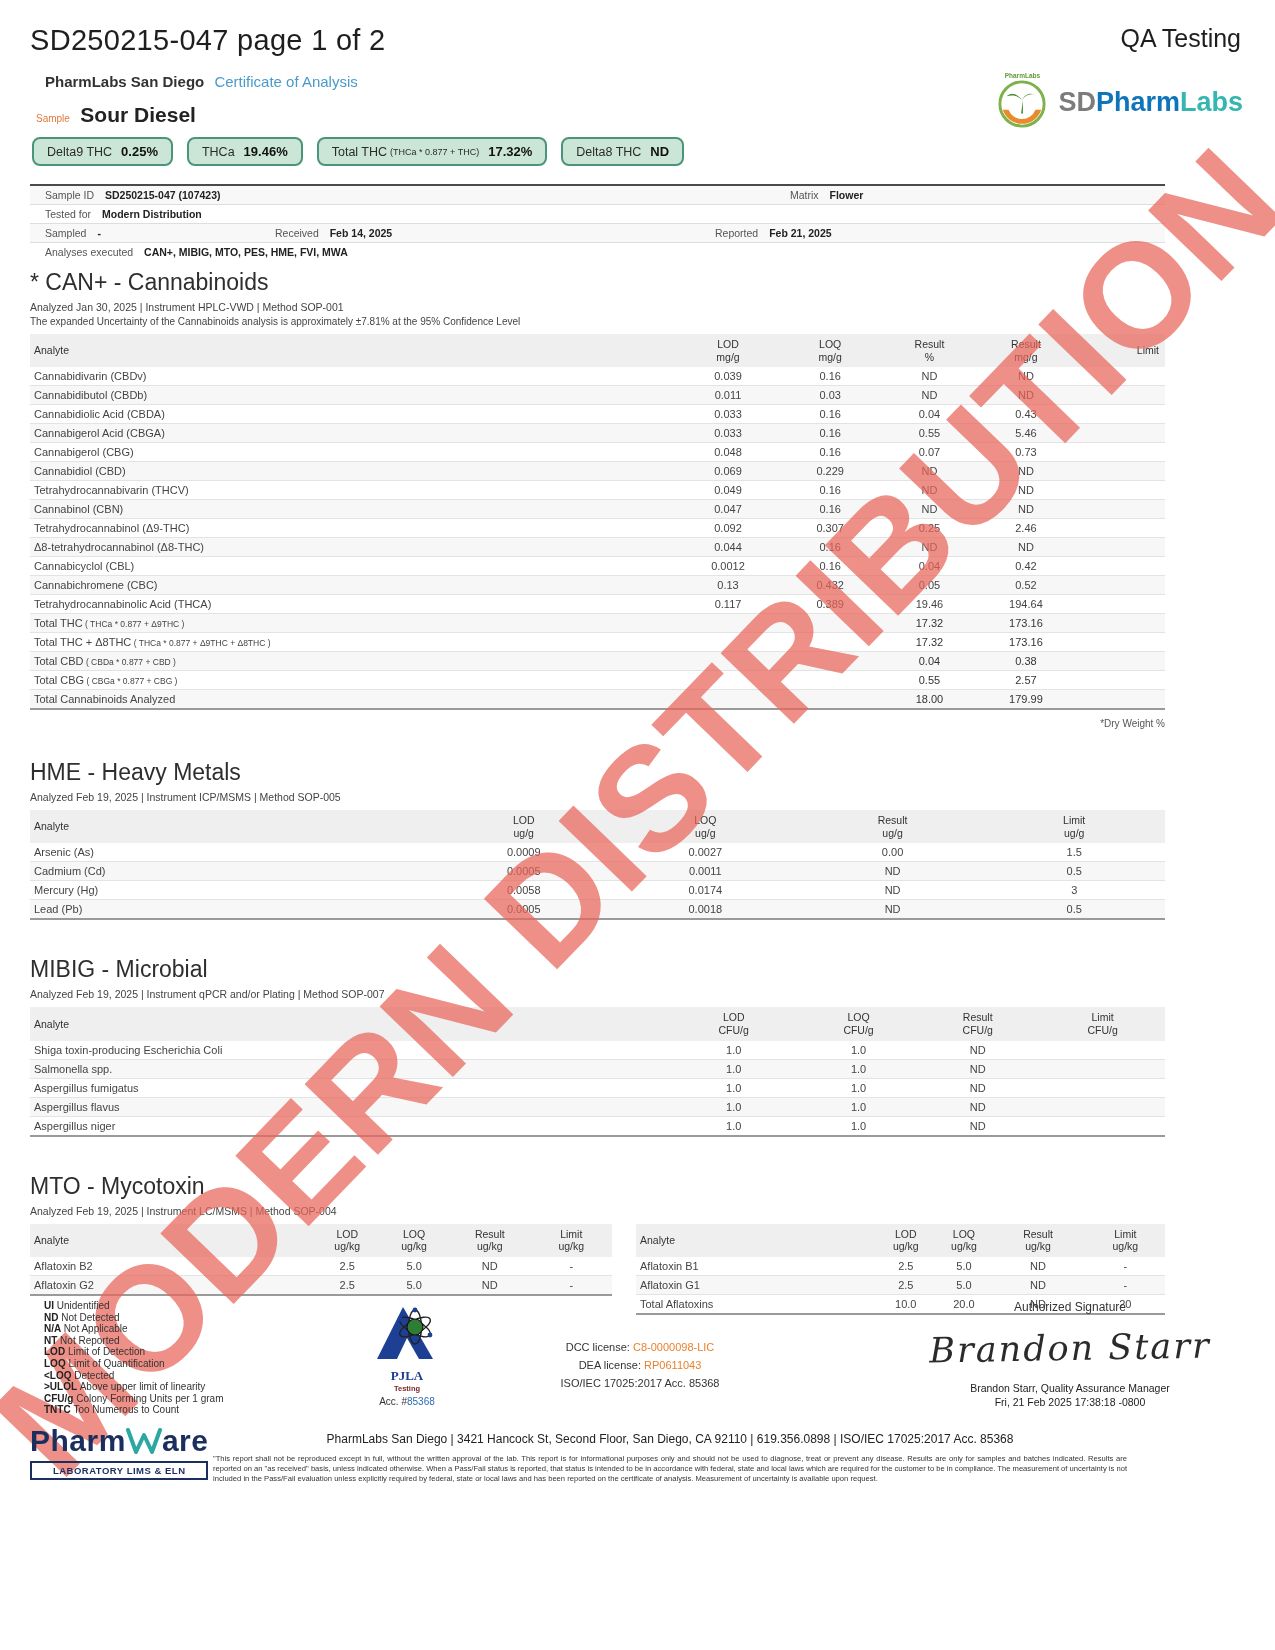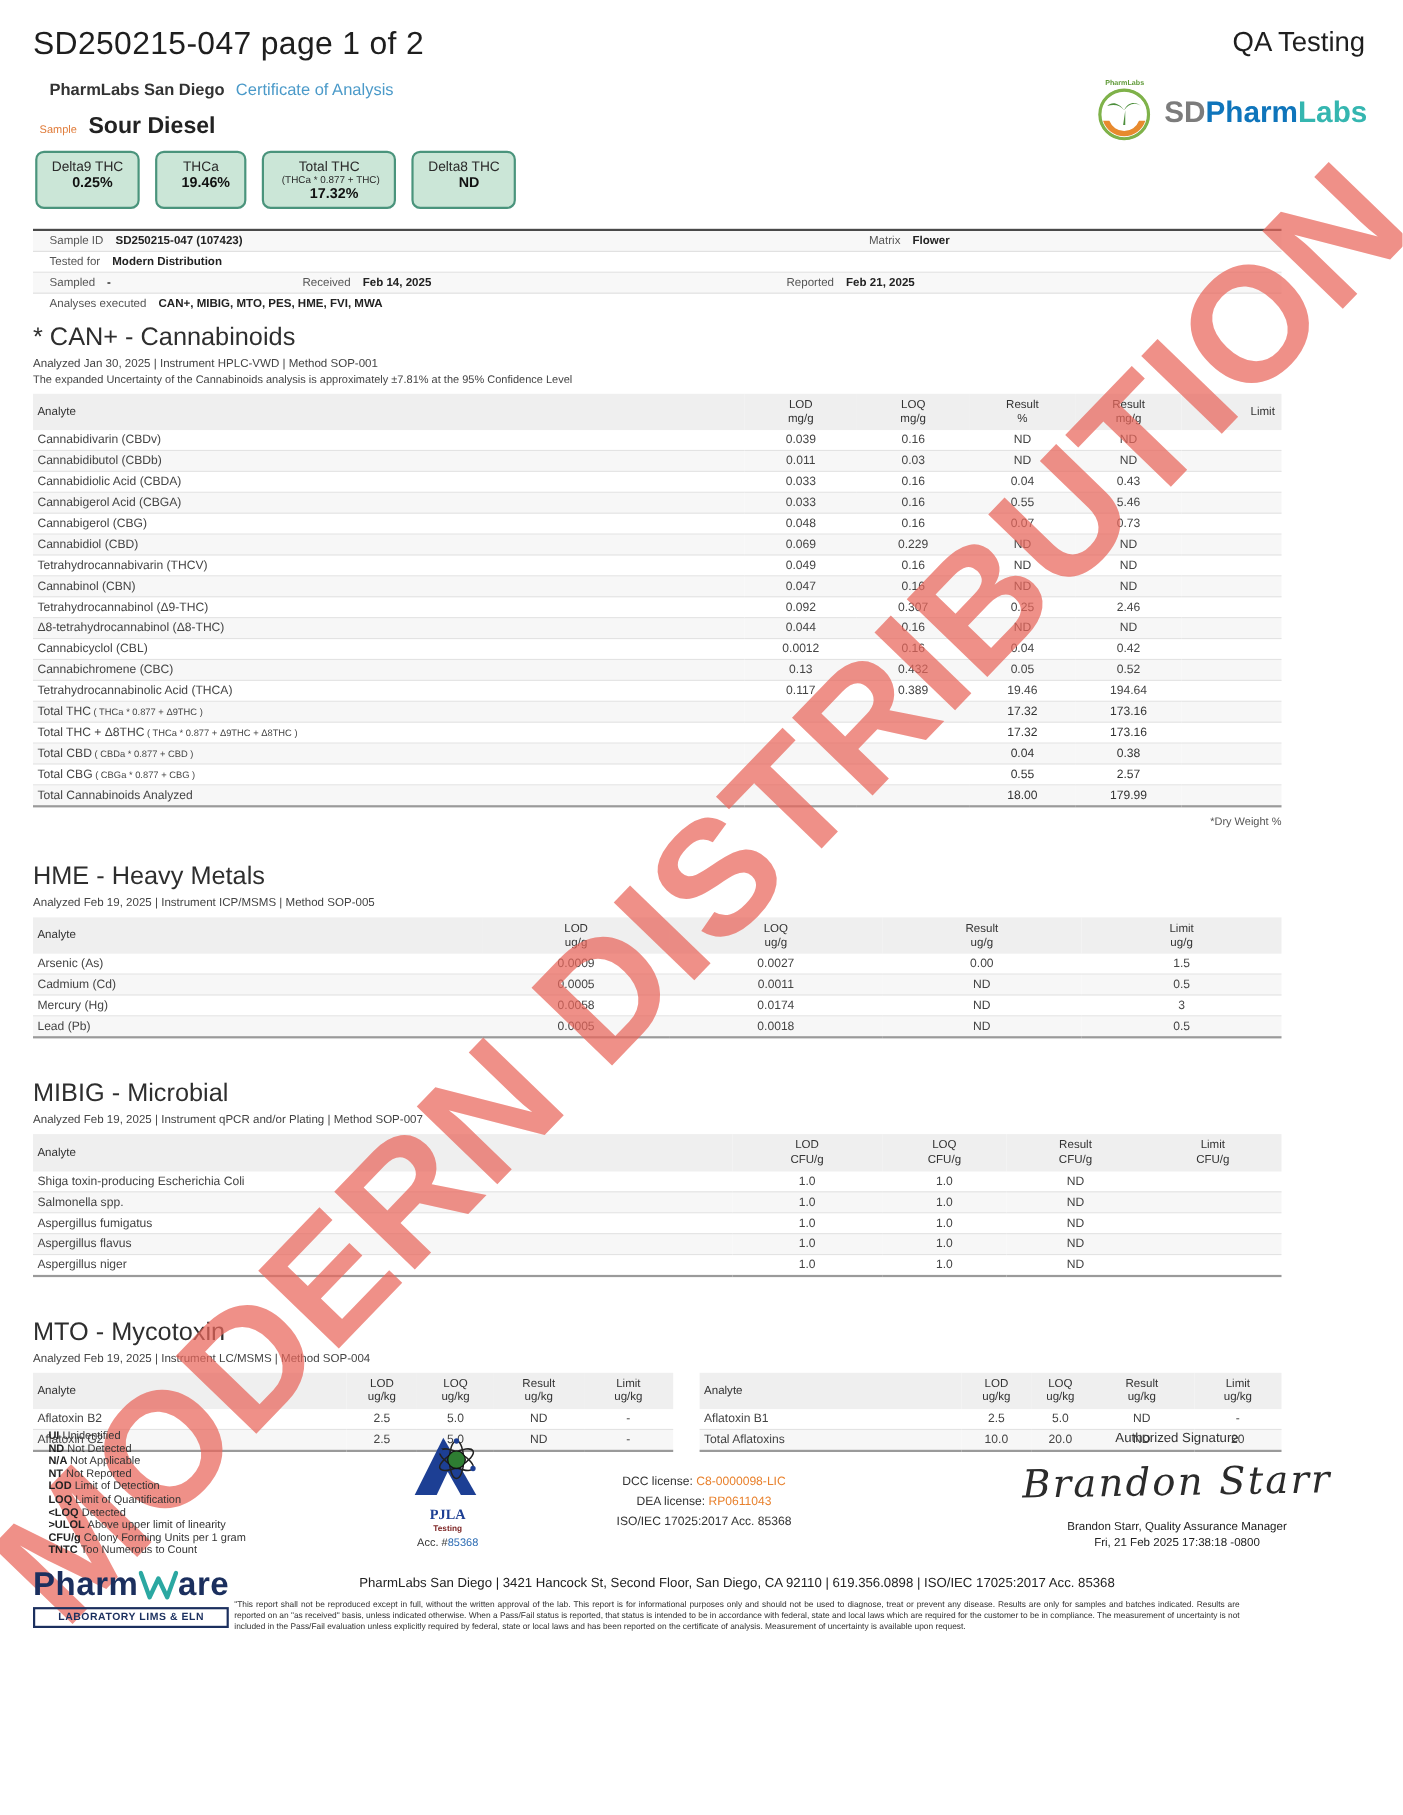--- a/index.html
+++ b/index.html
@@ -16,21 +16,21 @@
   .head-row { display:flex; justify-content:space-between; align-items:flex-start; padding:24px 34px 0 30px; }
   .doc-id { font-size:29px; font-weight:500; color:#1e1e1e; letter-spacing:.3px; }
   .qa { font-size:25px; font-weight:400; color:#1e1e1e; }
   .lab-line { margin:16px 0 0 45px; font-size:15px; }
   .lab-name { font-weight:700; color:#333; }
   .doc-type { color:#4b9ac9; margin-left:6px; }
   .sample-line { margin:13px 0 0 36px; }
   .sample-label { font-size:10px; color:#e07b39; margin-right:6px; }
   .sample-name { font-size:21px; font-weight:700; color:#222; }
   .badges { margin:10px 0 0 32px; display:flex; gap:14px; }
-  .badge { background:#cbe6d7; border:2px solid #4a947c; border-radius:8px; padding:5px 13px; font-size:12.5px; color:#2b2b2b; display:flex; align-items:center;flex-direction:column; }
+  .badge { background:#cbe6d7; border:2px solid #4a947c; border-radius:8px; padding:5px 13px; font-size:12.5px; color:#2b2b2b; display:flex; align-items:center; }
   .b-formula { font-size:9px; margin-left:3px; }
   .b-value { font-weight:700; margin-left:9px; font-size:13px; color:#111; }
 
   
   .brand { position:absolute; right:32px; top:72px; display:flex; align-items:center; gap:8px; z-index:5; }
   .brand-circle { position:relative; width:56px; height:60px; text-align:center; }
   .brand-arc { font-size:6.5px; color:#5f9a38; font-weight:700; }
   .brand-text { font-size:27px; font-weight:700; }
   .brand-sd { color:#7c7c7c; }
   .brand-pharm { color:#0f75bb; }
@@ -567,20 +567,27 @@
             </thead>
           <tbody>
               <tr>
                 <td class="analyte">Aflatoxin B1</td>
                 <td>2.5</td>
                 <td>5.0</td>
                 <td class="nd">ND</td>
                 <td>-</td>
               </tr>
               <tr>
+                <td class="analyte">Aflatoxin G1</td>
+                <td>2.5</td>
+                <td>5.0</td>
+                <td class="nd">ND</td>
+                <td>-</td>
+              </tr>
+              <tr>
                 <td class="analyte">Total Aflatoxins</td>
                 <td>10.0</td>
                 <td>20.0</td>
                 <td class="nd">ND</td>
                 <td>20</td>
               </tr>
             </tbody>
         </table>
       </div>
     </div>

